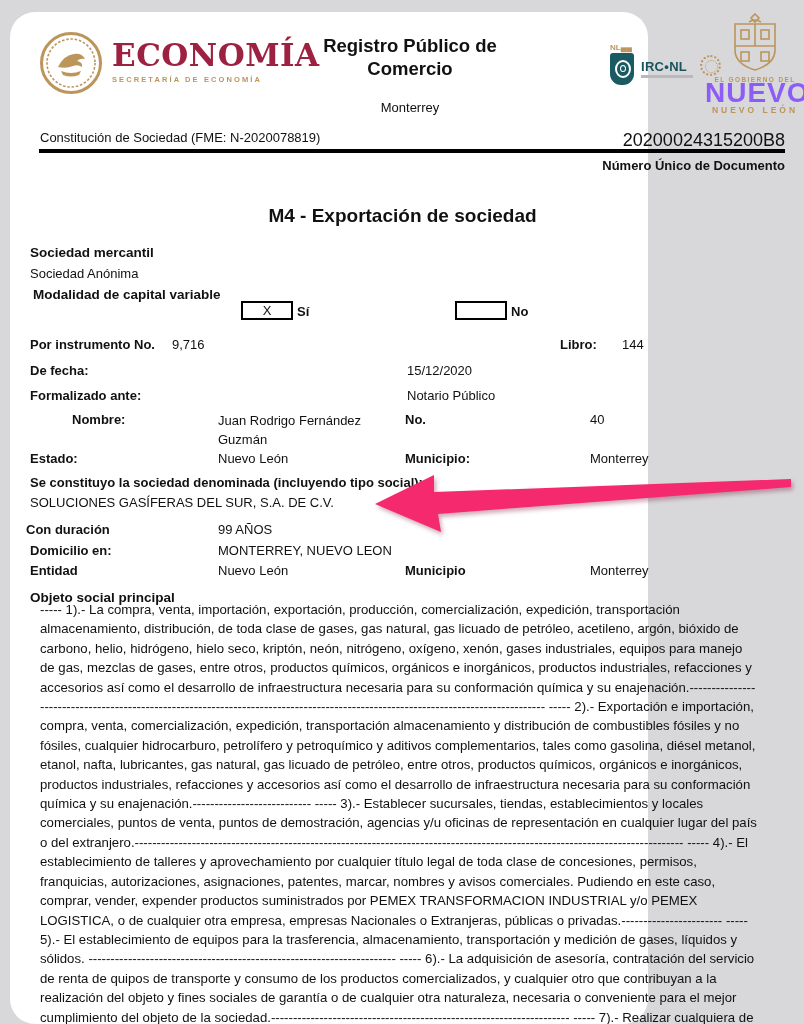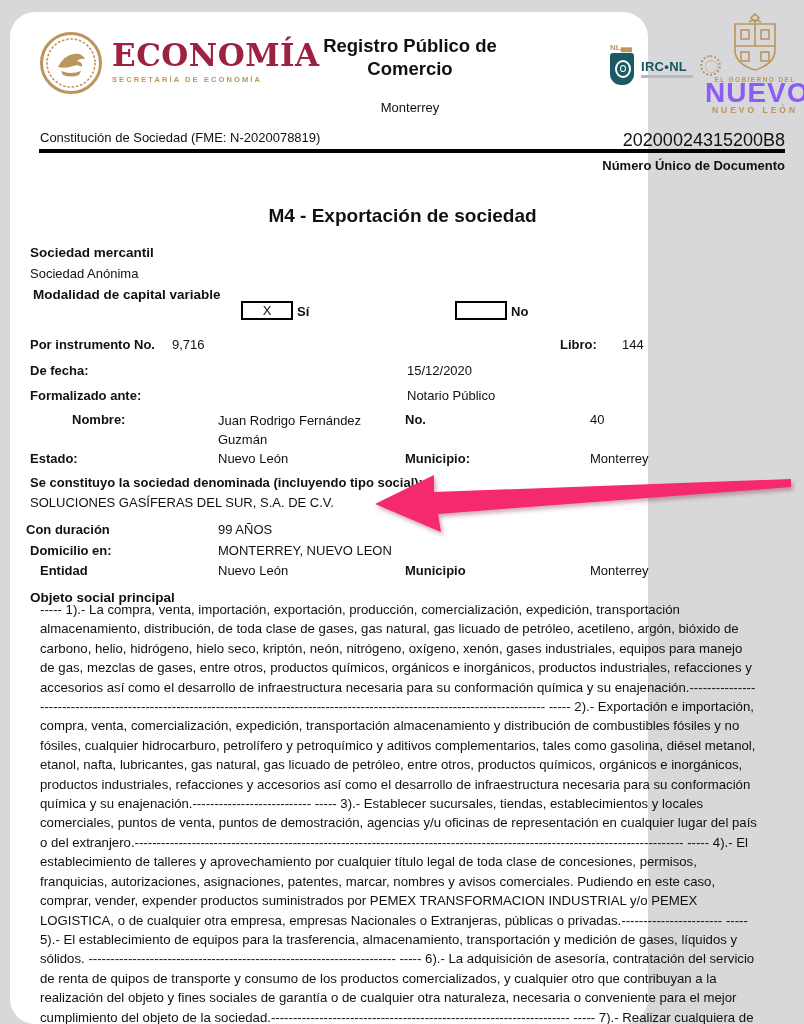--- a/index.html
+++ b/index.html
@@ -161,21 +161,21 @@
 
   <div class="abs fs13 lbl" style="left:20px;top:462px;">Se constituyo la sociedad denominada (incluyendo tipo social):</div>
   <div class="abs fs13" style="left:20px;top:482px;">SOLUCIONES GASÍFERAS DEL SUR, S.A. DE C.V.</div>
 
   <div class="abs fs13 lbl" style="left:16px;top:509px;">Con duración</div>
   <div class="abs fs13" style="left:208px;top:509px;">99 AÑOS</div>
 
   <div class="abs fs13 lbl" style="left:20px;top:530px;">Domicilio en:</div>
   <div class="abs fs13" style="left:208px;top:530px;">MONTERREY, NUEVO LEON</div>
 
-  <div class="abs fs13 lbl" style="left:20px;top:550px;margin-left:10px;">Entidad</div>
+  <div class="abs fs13 lbl" style="left:20px;top:550px;">Entidad</div>
   <div class="abs fs13" style="left:208px;top:550px;">Nuevo León</div>
   <div class="abs fs13 lbl" style="left:395px;top:550px;">Municipio</div>
   <div class="abs fs13" style="left:580px;top:550px;">Monterrey</div>
 
   <div class="abs fs14 lbl" style="left:20px;top:577px;">Objeto social principal</div>
   <div class="abs para">----- 1).- La compra, venta, importación, exportación, producción, comercialización, expedición, transportación almacenamiento, distribución, de toda clase de gases, gas natural, gas licuado de petróleo, acetileno, argón, bióxido de carbono, helio, hidrógeno, hielo seco, kriptón, neón, nitrógeno, oxígeno, xenón, gases industriales, equipos para manejo de gas, mezclas de gases, entre otros, productos químicos, orgánicos e inorgánicos, productos industriales, refacciones y accesorios así como el desarrollo de infraestructura necesaria para su conformación química y su enajenación.---------------------------------------------------------------------------------------------------------------------------------- ----- 2).- Exportación e importación, compra, venta, comercialización, expedición, transportación almacenamiento y distribución de combustibles fósiles y no fósiles, cualquier hidrocarburo, petrolífero y petroquímico y aditivos complementarios, tales como gasolina, diésel metanol, etanol, nafta, lubricantes, gas natural, gas licuado de petróleo, entre otros, productos químicos, orgánicos e inorgánicos, productos industriales, refacciones y accesorios así como el desarrollo de infraestructura necesaria para su conformación química y su enajenación.--------------------------- ----- 3).- Establecer sucursales, tiendas, establecimientos y locales comerciales, puntos de venta, puntos de demostración, agencias y/u oficinas de representación en cualquier lugar del país o del extranjero.----------------------------------------------------------------------------------------------------------------------------- ----- 4).- El establecimiento de talleres y aprovechamiento por cualquier título legal de toda clase de concesiones, permisos, franquicias, autorizaciones, asignaciones, patentes, marcar, nombres y avisos comerciales. Pudiendo en este caso, comprar, vender, expender productos suministrados por PEMEX TRANSFORMACION INDUSTRIAL y/o PEMEX LOGISTICA, o de cualquier otra empresa, empresas Nacionales o Extranjeras, públicas o privadas.----------------------- ----- 5).- El establecimiento de equipos para la trasferencia, almacenamiento, transportación y medición de gases, líquidos y sólidos. ---------------------------------------------------------------------- ----- 6).- La adquisición de asesoría, contratación del servicio de renta de quipos de transporte y consumo de los productos comercializados, y cualquier otro que contribuyan a la realización del objeto y fines sociales de garantía o de cualquier otra naturaleza, necesaria o conveniente para el mejor cumplimiento del objeto de la sociedad.-------------------------------------------------------------------- ----- 7).- Realizar cualquiera de las actividades reguladas por el artículo quinto del Reglamento de las Actividades a las que se refiere el Titulo Tercero de la Ley de</div>
 
 </div>
 
 <svg class="abs arrow" viewBox="0 0 444 110">

